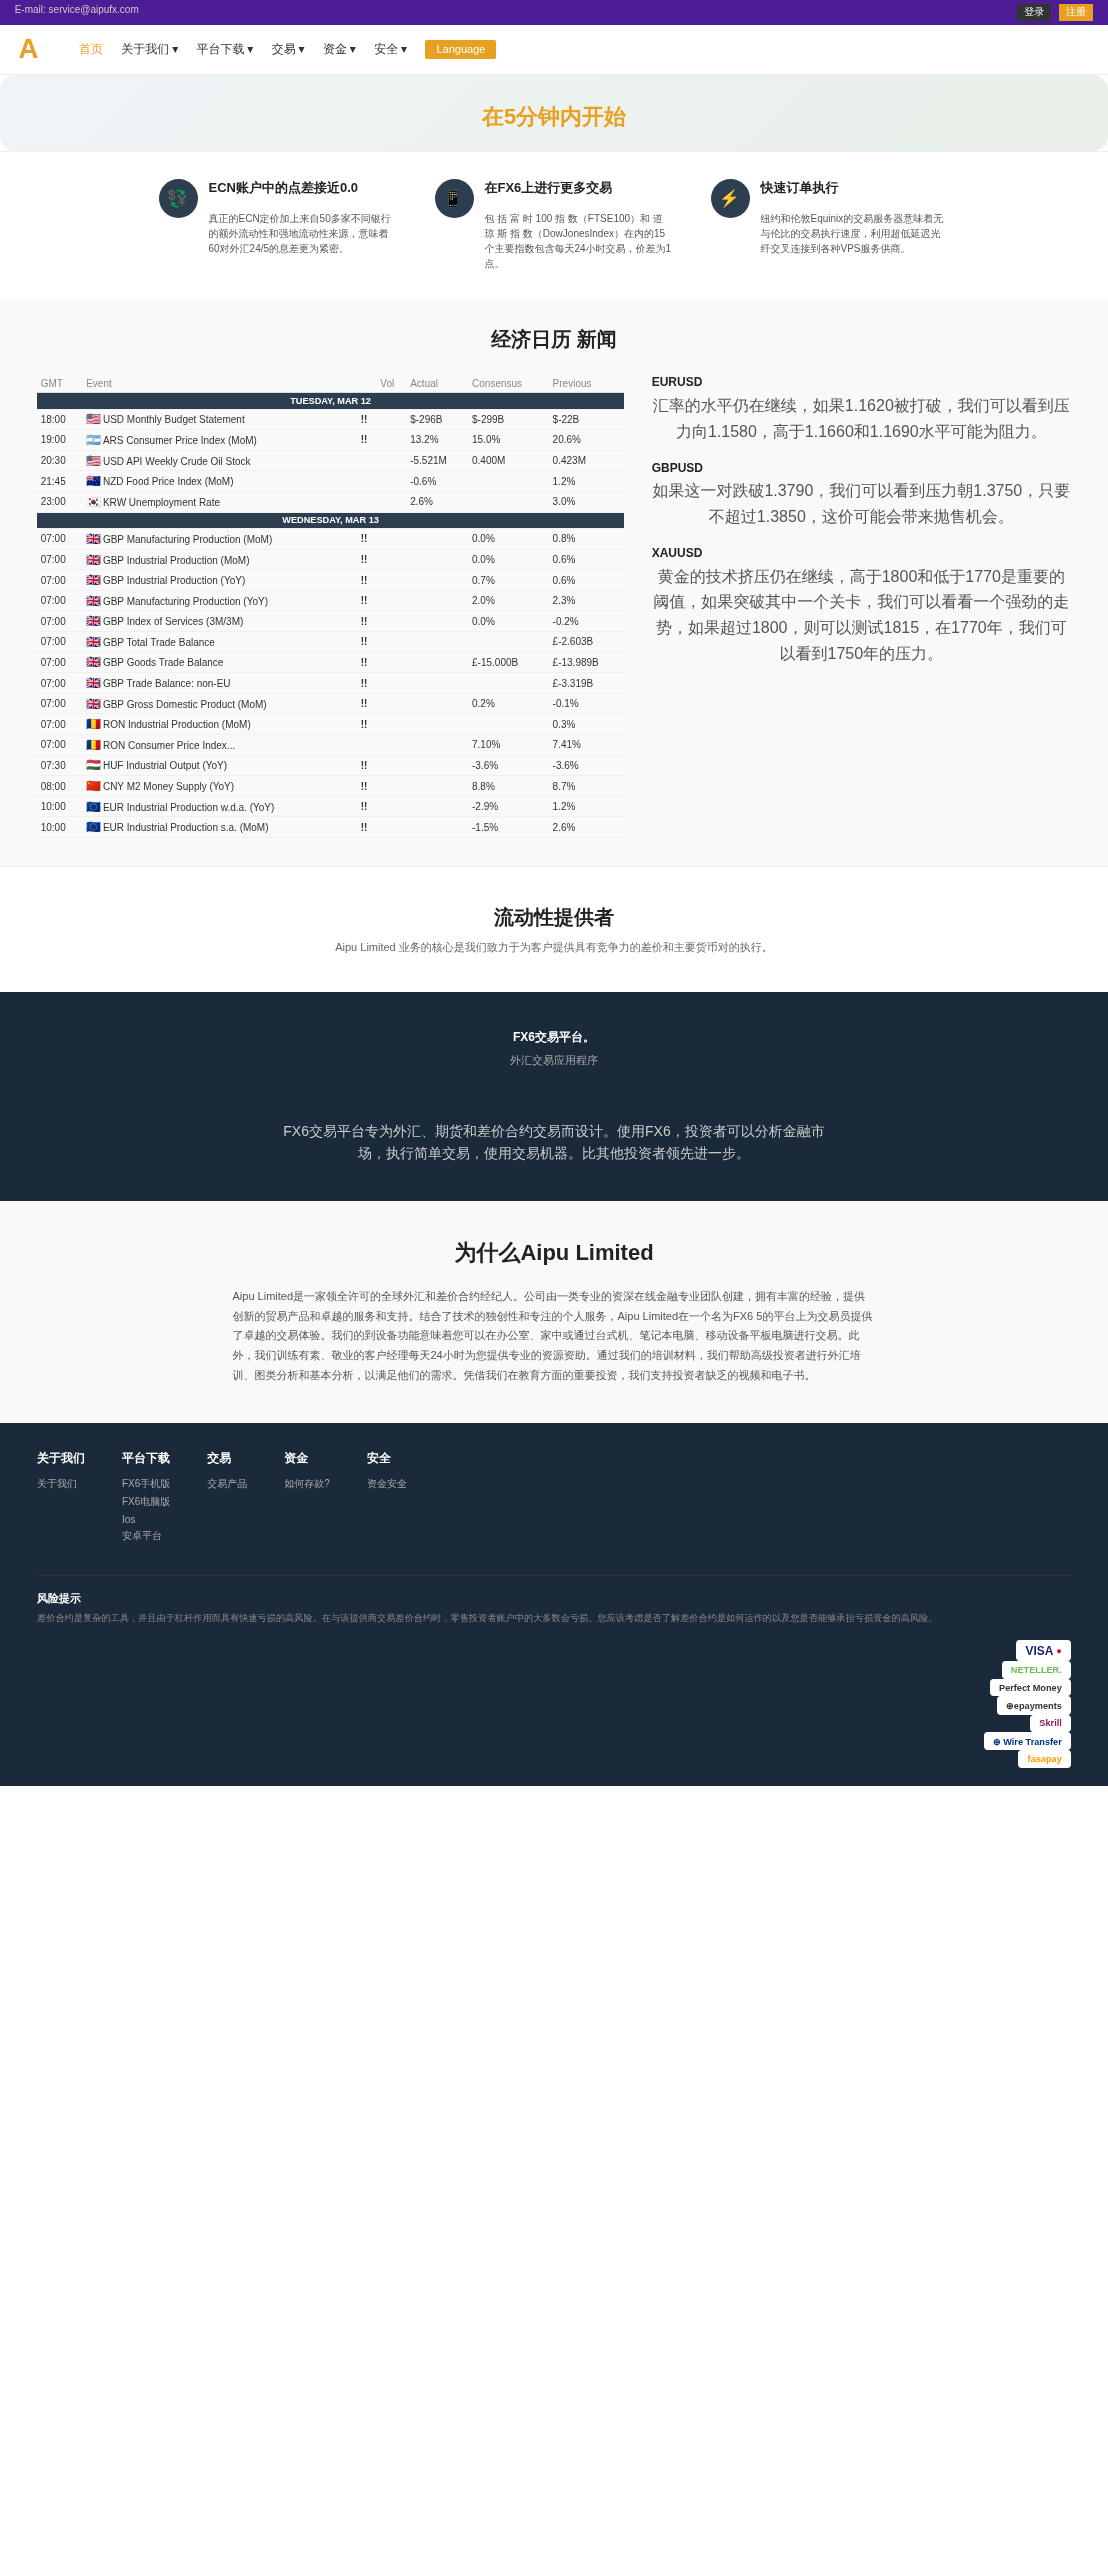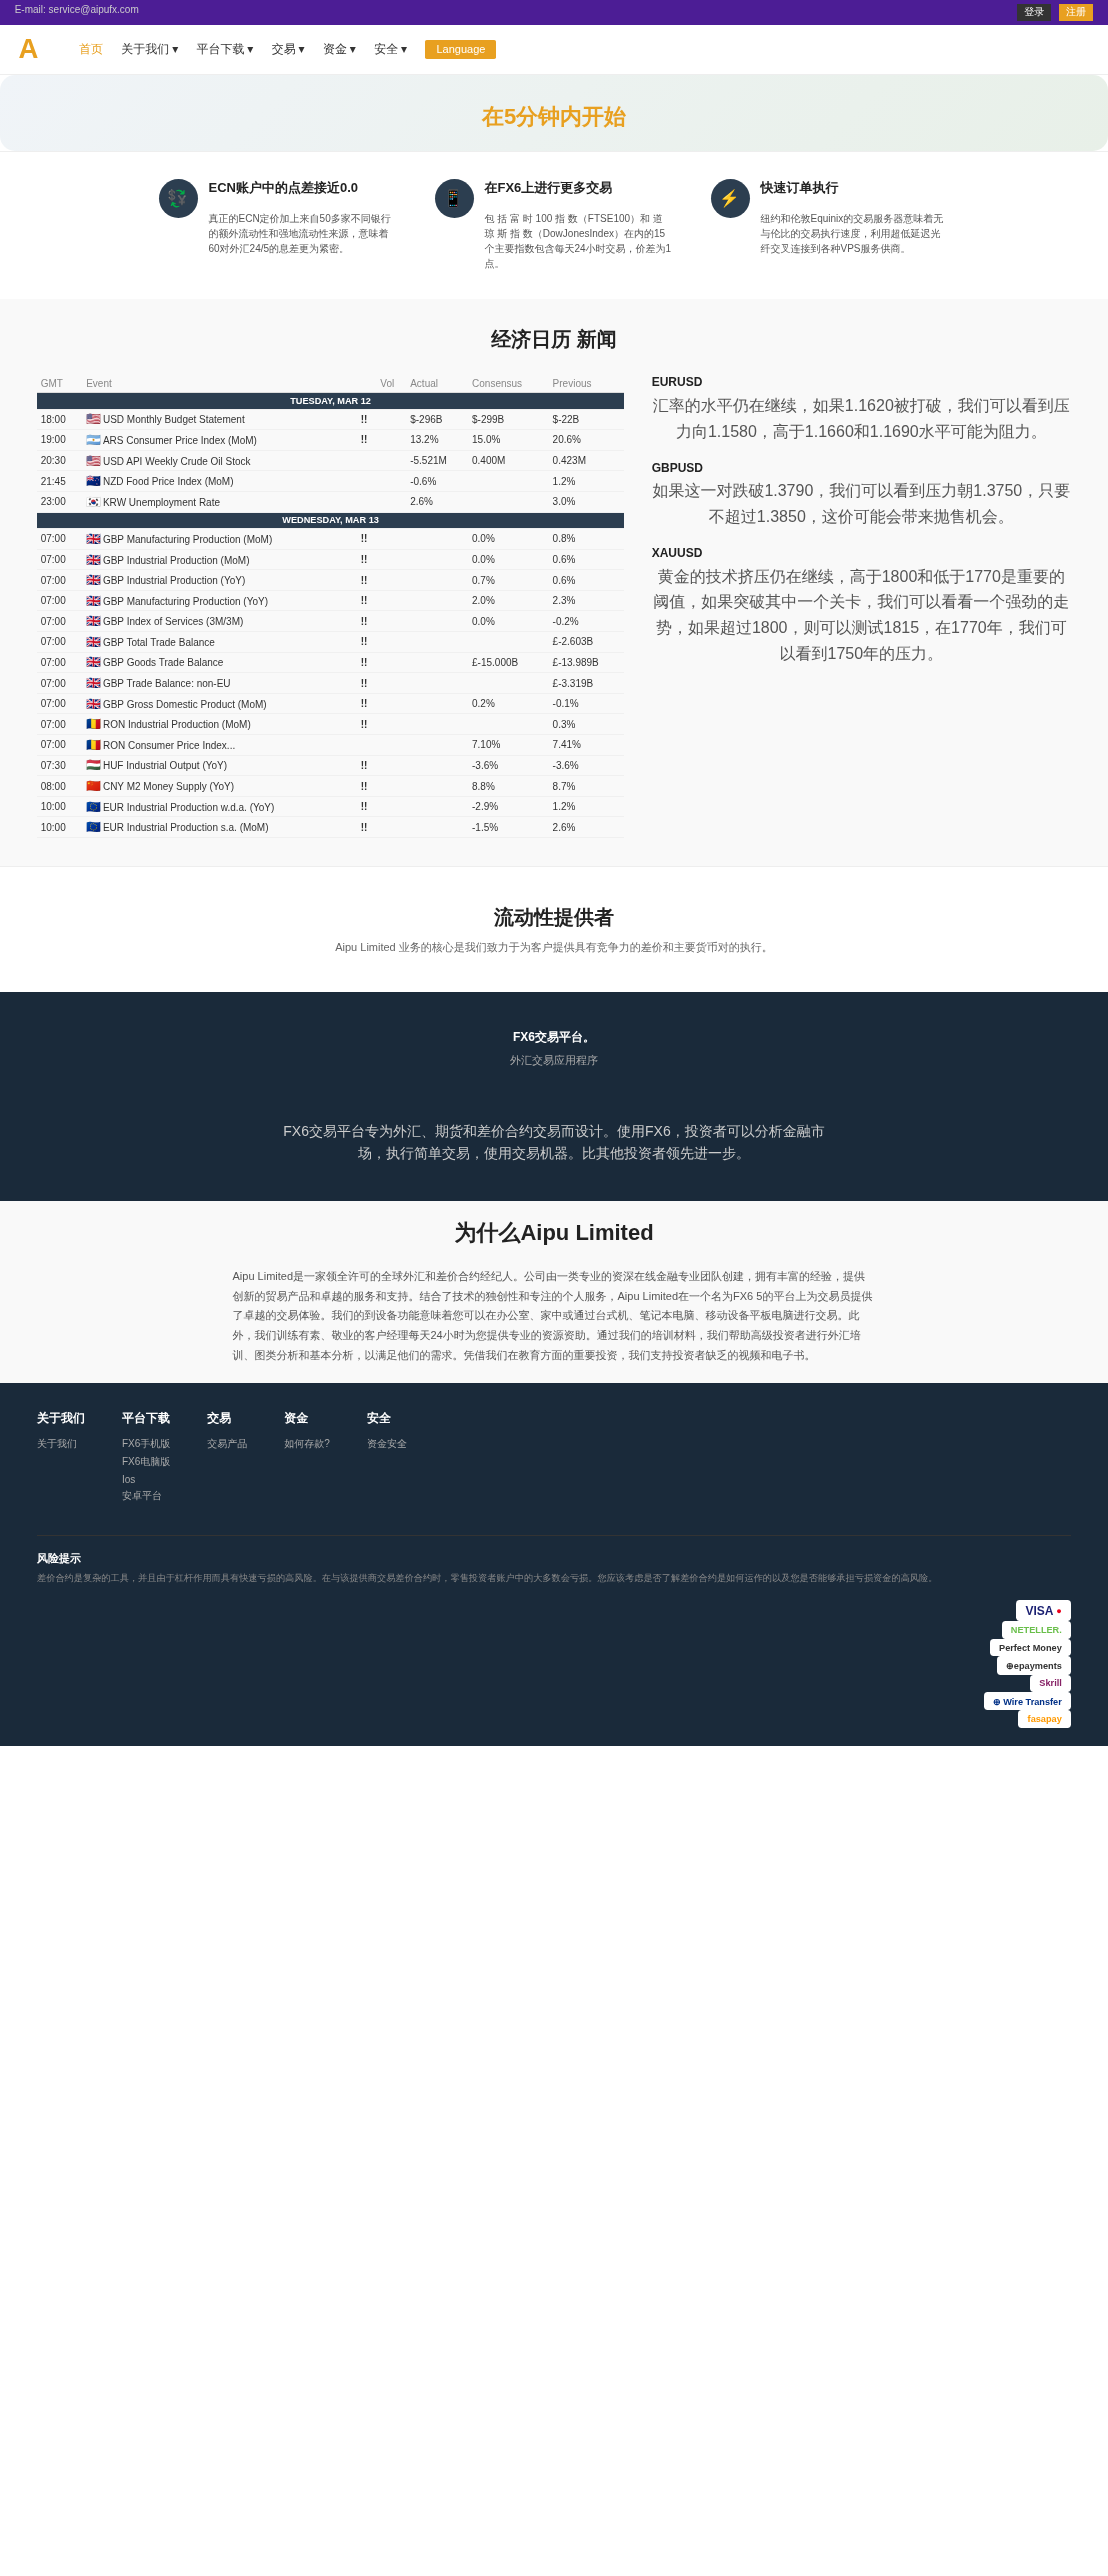--- a/index.html
+++ b/index.html
@@ -240,21 +240,21 @@
       font-size: 14px;
       color: #ccc;
       max-width: 551px;
       margin: 0 auto;
       line-height: 1.6;
     }
 
     
     .why-section {
       background: #f9f9f9;
-      padding: 17px 55px;
+      padding: 37px 55px;
     }
     .why-title {
       text-align: center;
       font-size: 22px;
       font-weight: bold;
       color: #222;
       margin-bottom: 18.4px;
     }
     .why-desc {
       font-size: 11px;

